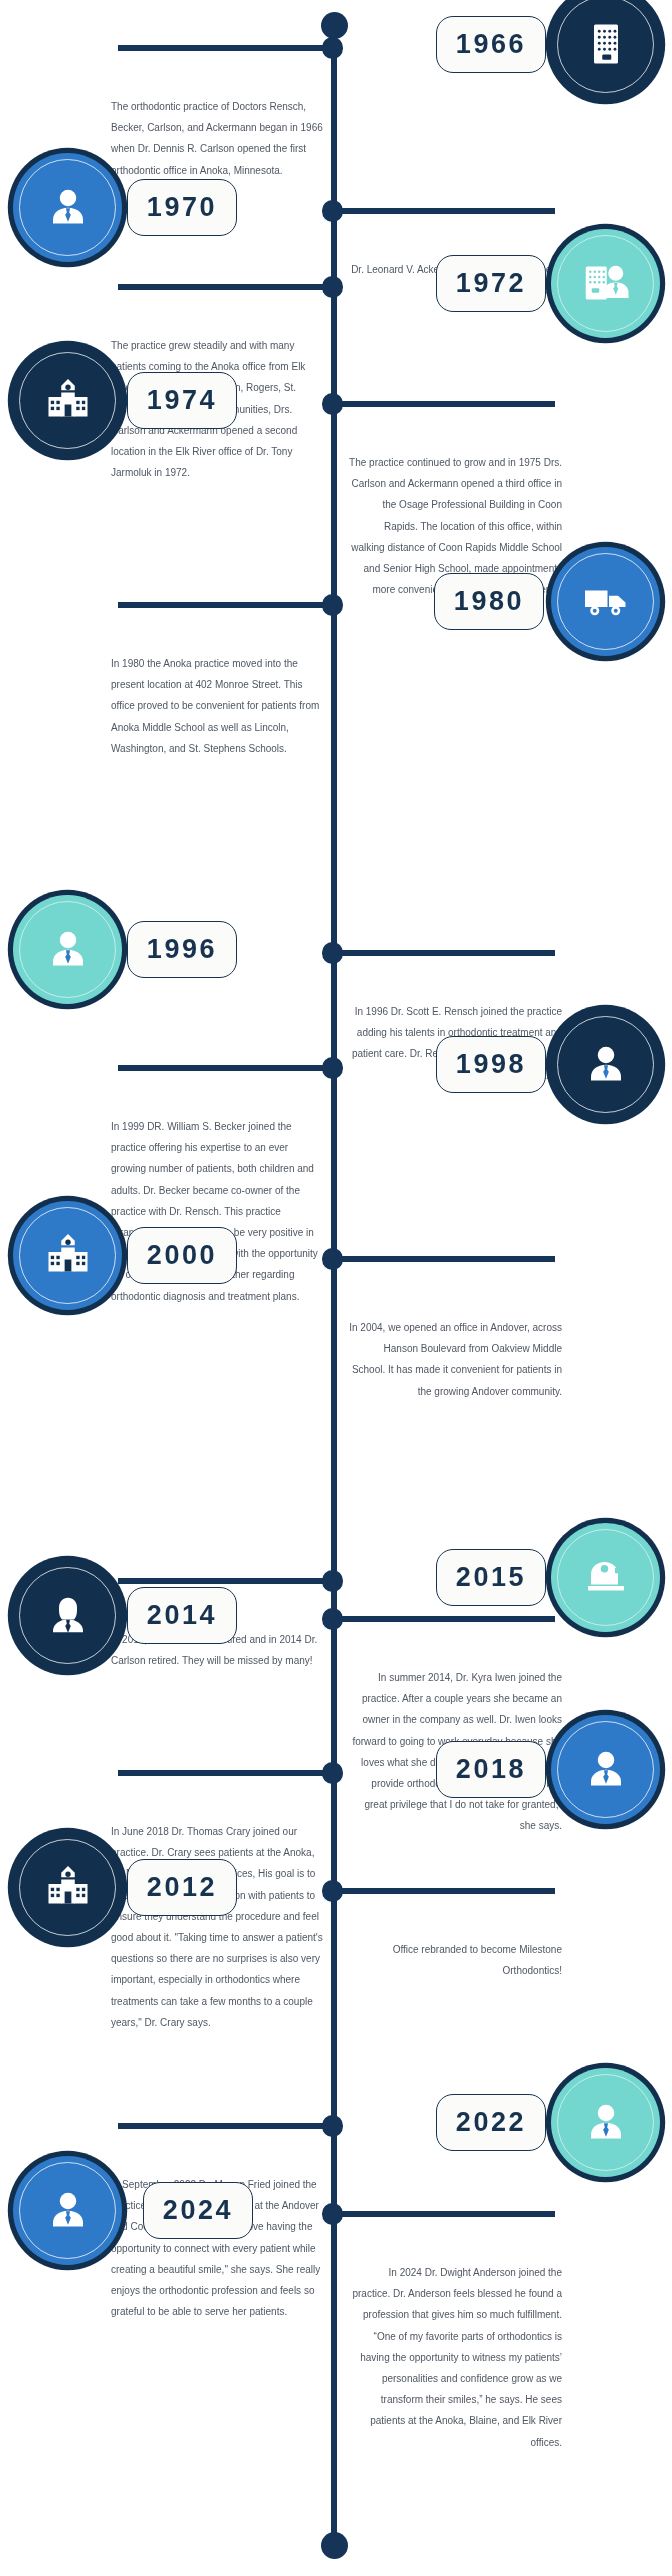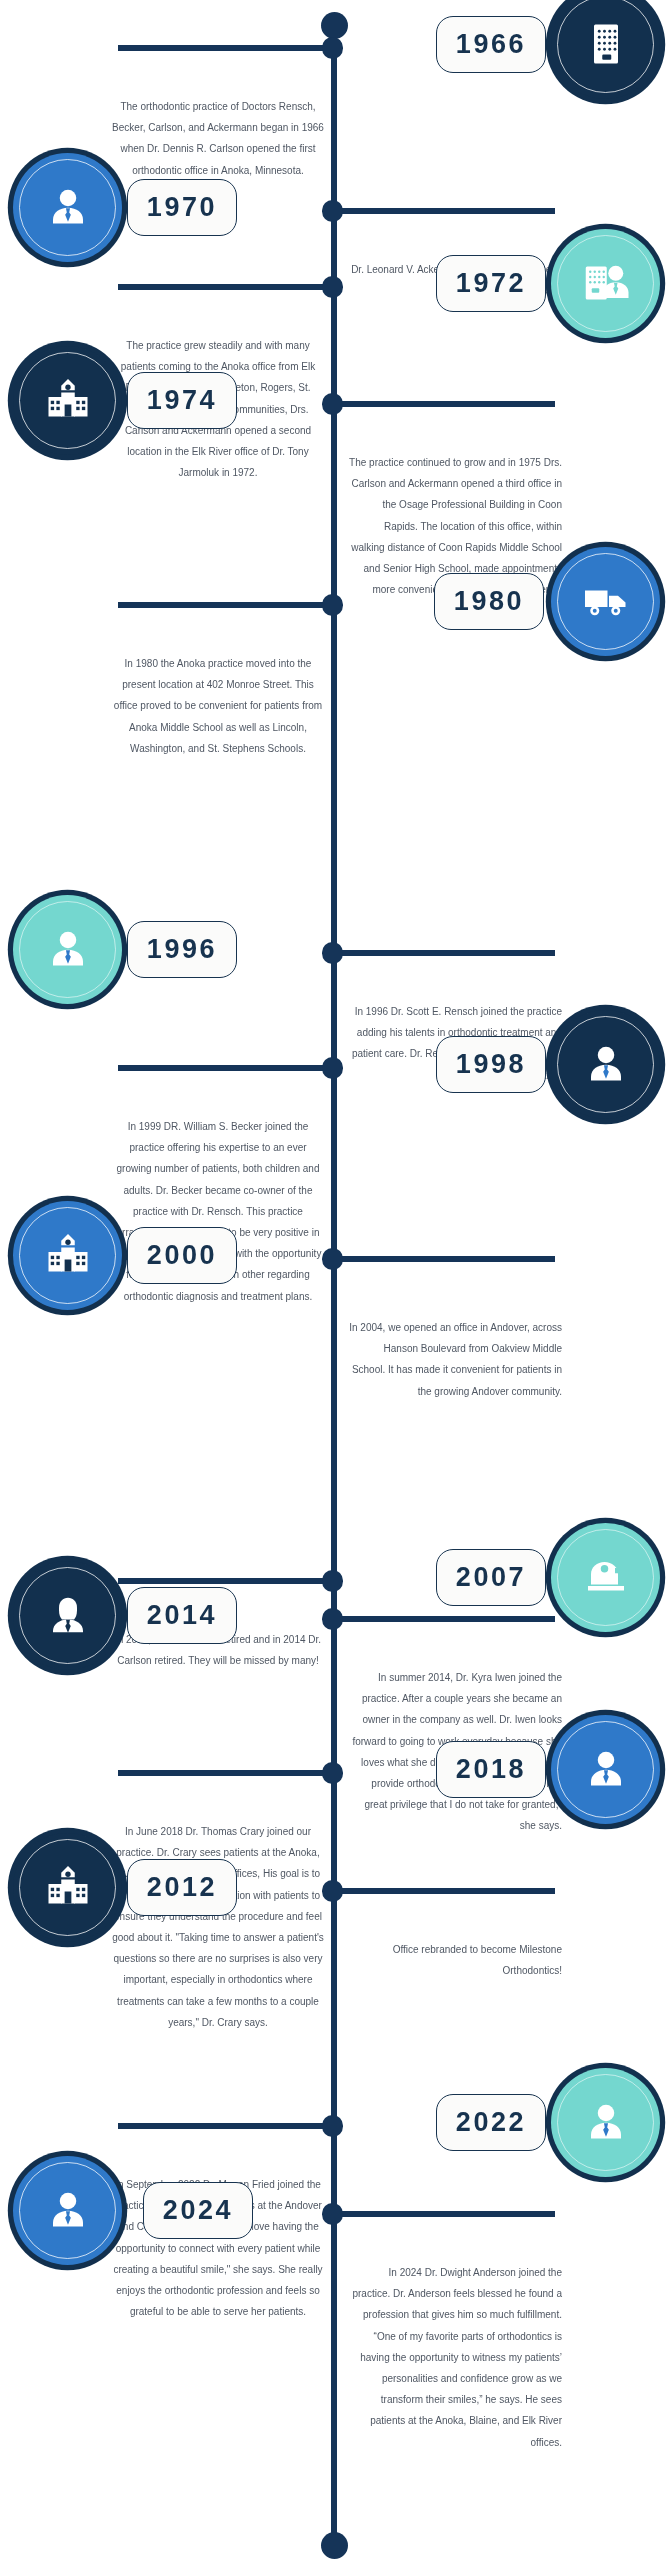--- a/index.html
+++ b/index.html
@@ -114,21 +114,21 @@
 
   
   .desc {
     position: absolute;
     width: 214px;
     font-size: 10px;
     line-height: 2.12;
     color: #4f5763;
     font-family: "Liberation Sans", sans-serif;
   }
-  .desc.left  { right: 348px; text-align: center;  }
+  .desc.left  { right: 348px; text-align: left;  }
   .desc.right { left: 348px;  text-align: right; }
 </style>
 </head>
 <body>
 
 <div class="timeline">
   <div class="spine"></div>
   <div class="spine-cap top"></div>
   <div class="spine-cap bottom"></div>
   <div id="rows">
@@ -309,21 +309,21 @@
                 <path d="M27.5 38h9v16h-9z"></path>
               </g>
             </svg></span>
         </div>
         <div class="desc right" style="top:61px">In 2004, we opened an office in Andover, across Hanson Boulevard from Oakview Middle School.  It has made it convenient for patients in the growing Andover community.</div>
       </div>
       <div class="row" style="top: 1578px;">
         <div class="bar left" style="width:214px"></div>
         <div class="node"></div>
         <div class="stem" style="width:30px;right:97px"></div>
-        <div class="year-pill" style="right:127px">2007</div>
+        <div class="year-pill" style="right:127px">2015</div>
         <div class="bubble teal" style="right:13px">
           <span class="inner-ring"></span>
           <span><svg viewBox="0 0 64 64">
               <path d="M8 44h48v6H8z"></path>
               <path d="M12 28c0-9 8-16 18-16s18 7 18 16v14H12z"></path>
               <circle cx="30" cy="21" r="5" fill="#74d7cf"></circle>
               <path d="M44 20c5 0 9 3 9 7h-9z" fill="#74d7cf"></path>
             </svg></span>
         </div>
         <div class="desc left" style="top:51px">In 2013, Dr. Ackermann retired and in 2014 Dr. Carlson retired.  They will be missed by many!</div>

